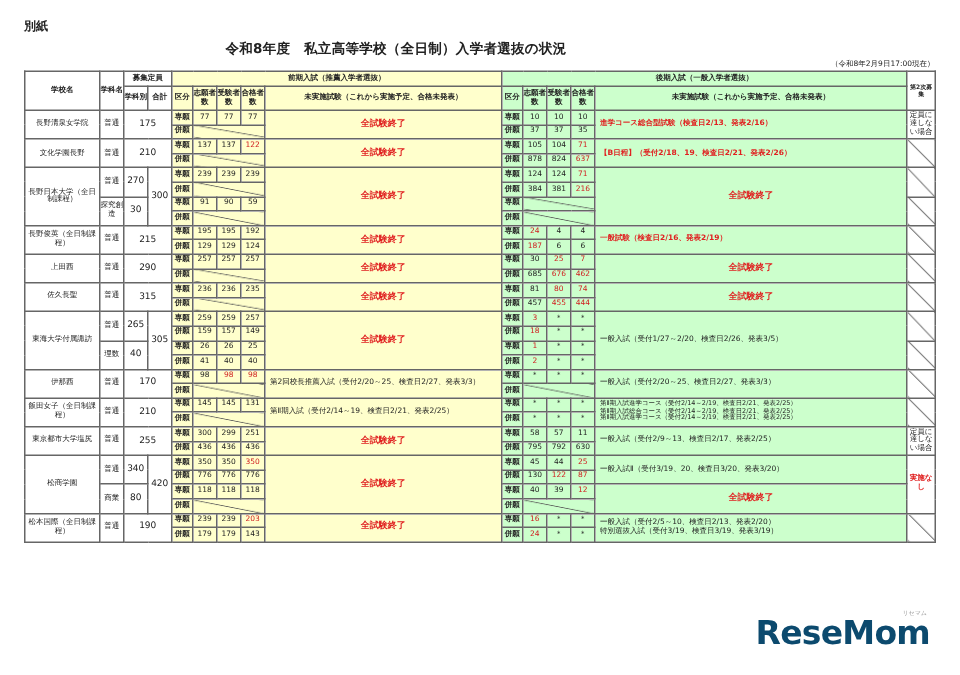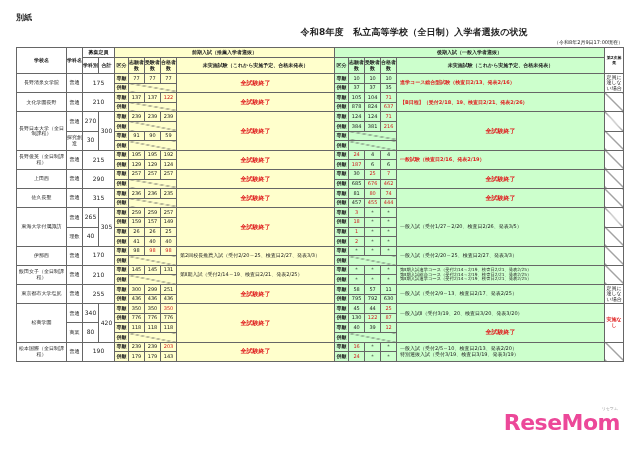--- a/index.html
+++ b/index.html
@@ -1,35 +1,35 @@
 <!DOCTYPE html>
 <html><head>
 <meta charset="utf-8">
 <style>
   html,body{margin:0;padding:0;background:#fff;}
   body{width:640px;height:450px;position:relative;overflow:hidden;font-family:"DejaVu Sans",sans-serif;color:#222;}
   .annex{position:absolute;left:16px;top:12px;font-size:8px;font-weight:bold;}
-  .title{position:absolute;left:0;width:528px;top:26px;text-align:right;font-size:9px;font-weight:bold;letter-spacing:0.2px;}
+  .title{position:absolute;left:0;width:528px;top:26px;text-align:center;font-size:9px;font-weight:bold;letter-spacing:0.2px;}
   .asof{position:absolute;right:17px;top:39px;font-size:5px;}
   table.main{position:absolute;left:16px;top:47px;border-collapse:collapse;table-layout:fixed;width:607px;font-size:5px;}
   table.main td{border:0.6px solid #666;padding:0;text-align:center;vertical-align:middle;overflow:hidden;white-space:nowrap;line-height:1.1;}
   .wh{background:#fff;}
   .yl{background:#ffffcc;}
   .gr{background:#ccffcc;}
   .red{color:#e02020;font-weight:bold;}
   .nred{color:#d02020;}
   .hdr td{font-weight:bold;font-size:5px;}
   .thick-top td{border-top:1.6px solid #777;}
   .big{font-size:6px;}
   .left{text-align:left !important;padding-left:3px !important;}
   .wrap{white-space:normal !important;}
   .diag{background-image:linear-gradient(to top right,transparent calc(50% - 0.5px),#555 50%,transparent calc(50% + 0.5px));}
   .diagw{background:#fff linear-gradient(to top right,transparent calc(50% - 0.5px),#444 50%,transparent calc(50% + 0.5px));}
   .kbn{font-size:5px;font-weight:bold;}
-  .logo{position:absolute;right:20px;top:410px;font-family:"DejaVu Sans",sans-serif;font-weight:bold;font-size:22px;color:#ec4899;letter-spacing:-0.5px;}
+  .logo{position:absolute;right:20px;top:410px;font-family:"DejaVu Sans",sans-serif;font-weight:bold;font-size:22px;color:#0c4a6e;letter-spacing:-0.5px;}
   .logo-ruby{position:absolute;right:22px;top:406px;font-size:4px;color:#9a9a9a;}
 </style>
 </head>
 <body>
 
 <div class="annex">別紙</div>
 <div class="title">令和8年度　私立高等学校（全日制）入学者選抜の状況</div>
 <div class="asof">（令和8年2月9日17:00現在）</div>
 
 <table class="main">

